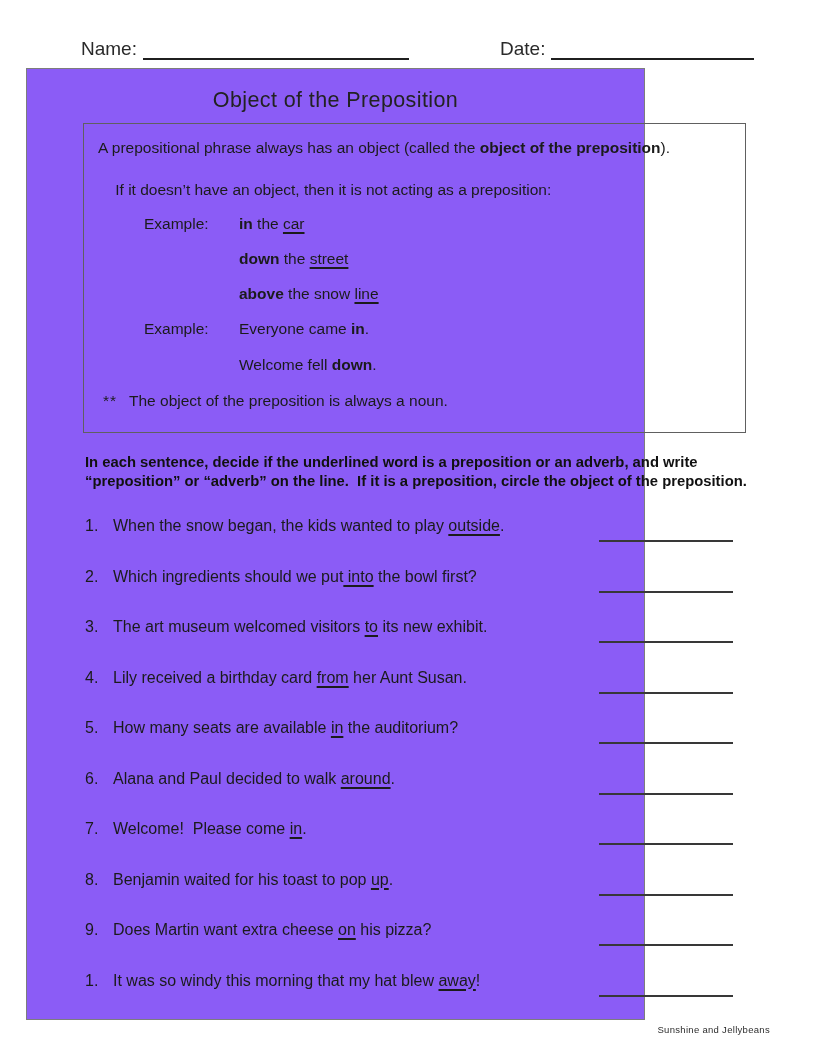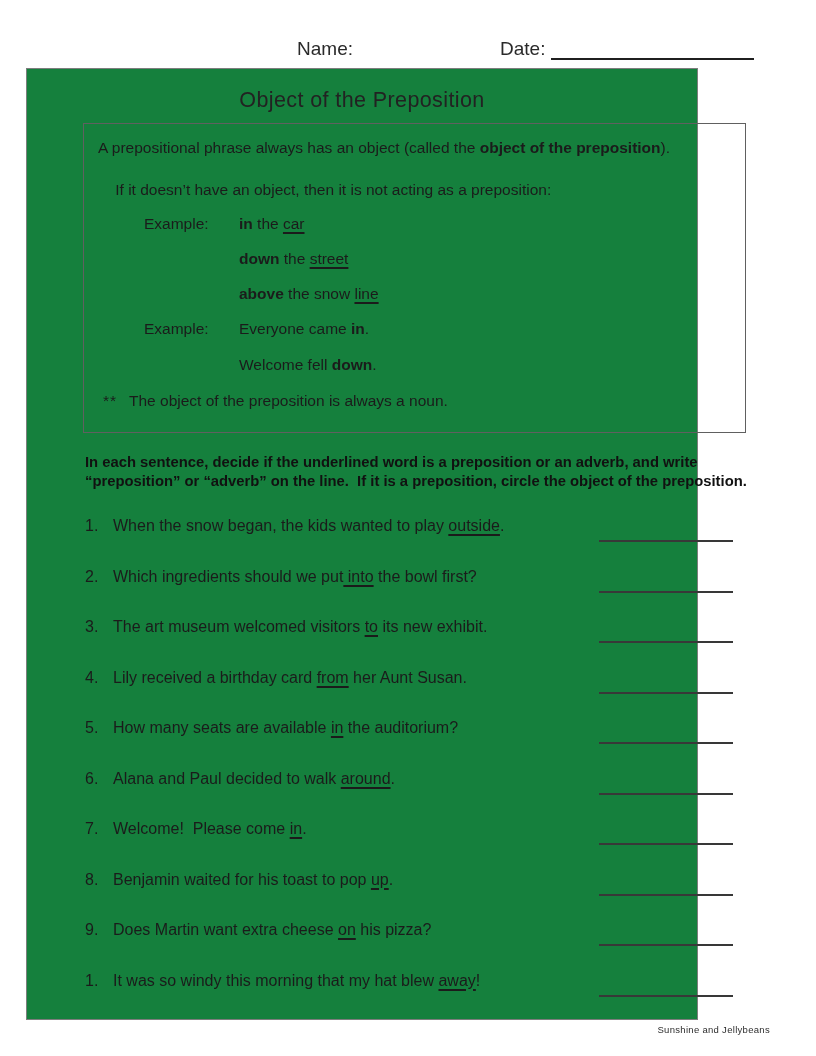--- a/index.html
+++ b/index.html
@@ -9,29 +9,29 @@
     font-family:"Liberation Sans", sans-serif;
     color:#1b1b1b;
     overflow:hidden;
   }
 
   
   .topbar { position:absolute; top:38px; left:0; width:816px; height:28px; }
   .field-group { position:absolute; display:flex; align-items:flex-end; }
   .field-group .flabel { font-size:19px; color:#2a2a2a; white-space:pre; }
   .wline { display:inline-block; border-bottom:2px solid #1f1f1f; height:22px; margin-left:6px; }
-  .name-group { left:81px; top:0;flex-direction:column; }
+  .name-group { left:81px; top:0; }
   .name-group .wline { width:266px; }
   .date-group { left:500px; top:0; }
   .date-group .wline { width:203px; }
 
   
   .page {
-    position:absolute; left:26px; top:68px; width:672px; height:952px;
-    border:1.5px solid #7d7d7d; background:#15803d;
+    position:absolute; left:26px; top:68px; width:619px; height:952px;
+    border:1.5px solid #7d7d7d; background:#8b5cf6;
   }
 
   .title {
     position:absolute; top:19px; left:0; width:100%;
     text-align:center; font-size:21.5px; letter-spacing:0.4px; color:#222;
     font-weight:400;
   }
 
   
   .infobox {

